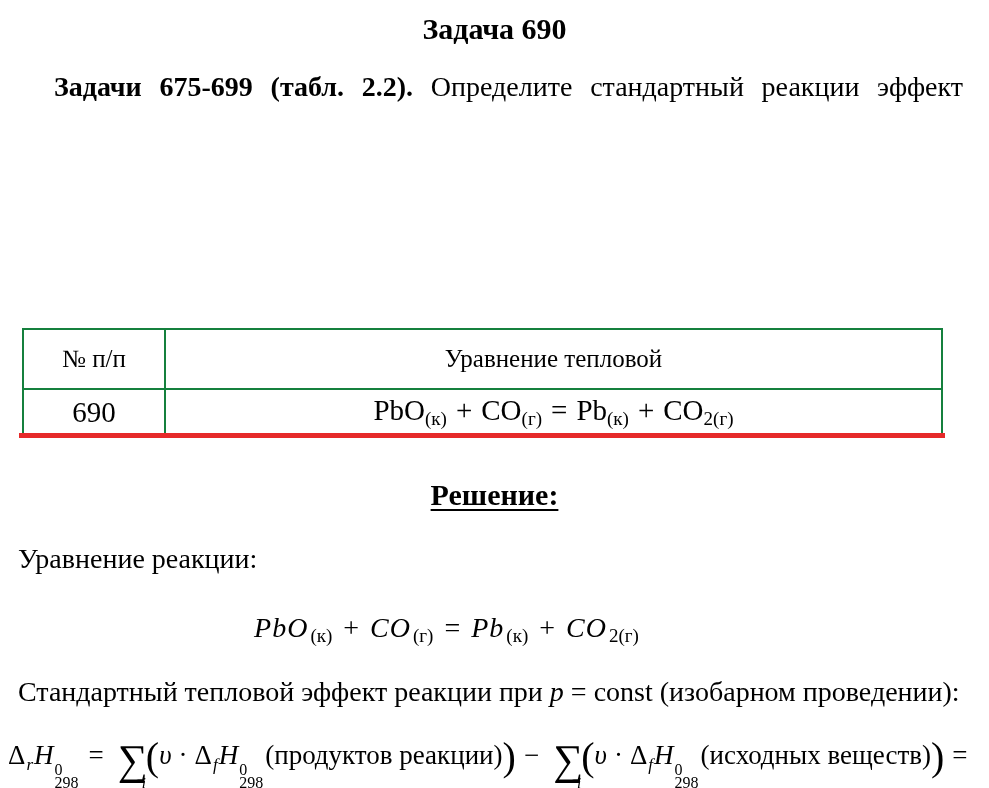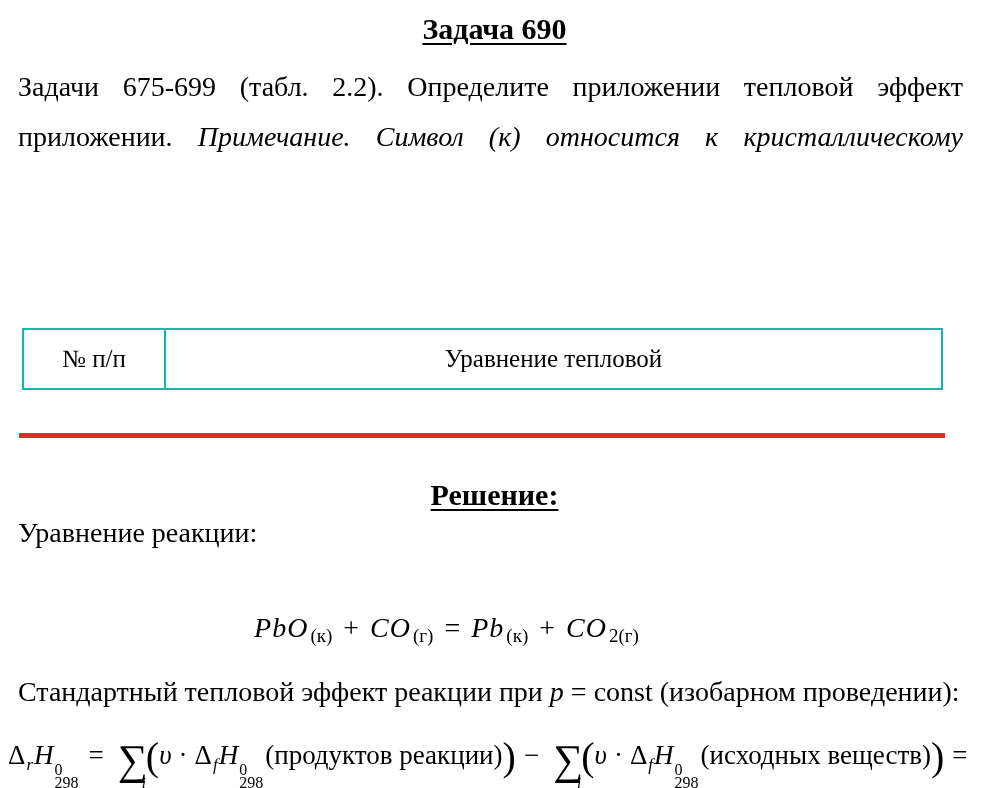--- a/index.html
+++ b/index.html
@@ -7,53 +7,53 @@
   body {
     width:989px; height:788px; position:relative; overflow:hidden;
     font-family:"Liberation Serif", serif; color:#000;
   }
 
   
   .doc-title {
     position:absolute; top:12px; left:0; width:989px;
     text-align:center; font-size:30px; font-weight:bold;
   }
-  .doc-title .u { text-decoration:underline; text-decoration-thickness:2px; text-underline-offset:4px; }
+  .doc-title .u { text-decoration-thickness:2px; text-underline-offset:4px; }
 
   
   .para { position:absolute; top:62px; left:18px; width:945px; font-size:28px; }
   .pline { height:50px; line-height:50px; text-align:justify; text-align-last:justify; }
   .pline.last { text-align-last:left; }
-  .b  { font-weight:normal; }
+  .b  { font-weight:bold;margin-left:36px; }
   .i  { font-style:italic; }
   .bsub { font-size:18px; vertical-align:-5px; }
   .bsup { font-size:18px; vertical-align:9px; }
 
   
   table.rt {
     position:absolute; top:328px; left:22px; width:921px;
     border-collapse:collapse; table-layout:fixed;
   }
   table.rt td {
-    border:2px solid #14b8a6; text-align:center; vertical-align:middle;
+    border:2px solid #15803d; text-align:center; vertical-align:middle;
   }
   td.c1 { width:142px; }
   tr.hrow td { height:60px; font-size:25px; }
   tr.drow td { height:46px; font-size:29px; }
   .esub { font-size:19px; vertical-align:-5px; }
   .eop  { margin:0 9px; }
 
   
   .redline { position:absolute; top:433px; left:19px; width:926px; height:5px; background:#e62a2a; }
 
   
   .sol-head { position:absolute; top:478px; left:0; width:989px; text-align:center; font-size:30px; font-weight:bold; }
   .sol-head .u { text-decoration:underline; text-decoration-thickness:2px; text-underline-offset:4px; }
 
-  .eq-label { position:absolute; top:517px; left:18px; font-size:28px; }
+  .eq-label { position:absolute; top:543px; left:18px; font-size:28px; }
 
   
   .formula1 { position:absolute; top:612px; left:0; width:893px; text-align:center; font-size:28px; }
   .formula1 .m { font-style:italic; letter-spacing:1px; }
   .formula1 .esub { font-style:normal; margin-left:2px; }
   .formula1 .eop { margin:0 11px; }
 
   .pconst { position:absolute; top:676px; left:18px; font-size:28px; }
 
   
@@ -66,29 +66,32 @@
   .bigp { font-size:40px; font-weight:300; vertical-align:-6px; line-height:20px; }
   .f2op { margin:0 8px; }
   .dot { margin:0 7px; }
 </style>
 </head>
 <body>
 
 <div class="doc-title"><span class="u">Задача 690</span></div>
 
 <div class="para">
-  <div class="pline"><span class="b">Задачи 675-699 (табл. 2.2).</span> <span>Определите приложении тепловой эффект</span></div>
-  <div class="pline"><span>приложении.</span> <span class="i">Примечание. Символ (к) относится к кристаллическому</span></div>
+  <div class="pline"><span class="b">Задачи 675-699 (табл. 2.2).</span> <span>Определите стандартный реакции эффект</span></div>
 </div>
 
 <table class="rt">
   <tbody>
       <tr class="hrow">
     <td class="c1">№ п/п</td>
     <td>Уравнение тепловой</td>
+  </tr>
+  <tr class="drow">
+    <td class="c1">690</td>
+    <td><span>PbO</span><span class="esub">(к)</span><span class="eop">+</span><span>CO</span><span class="esub">(г)</span><span class="eop">=</span><span>Pb</span><span class="esub">(к)</span><span class="eop">+</span><span>CO</span><span class="esub">2(г)</span></td>
   </tr>
 </tbody>
   </table>
 
 <div class="redline"></div>
 
 <div class="sol-head"><span class="u">Решение:</span></div>
 
 <div class="eq-label">Уравнение реакции:</div>
 

